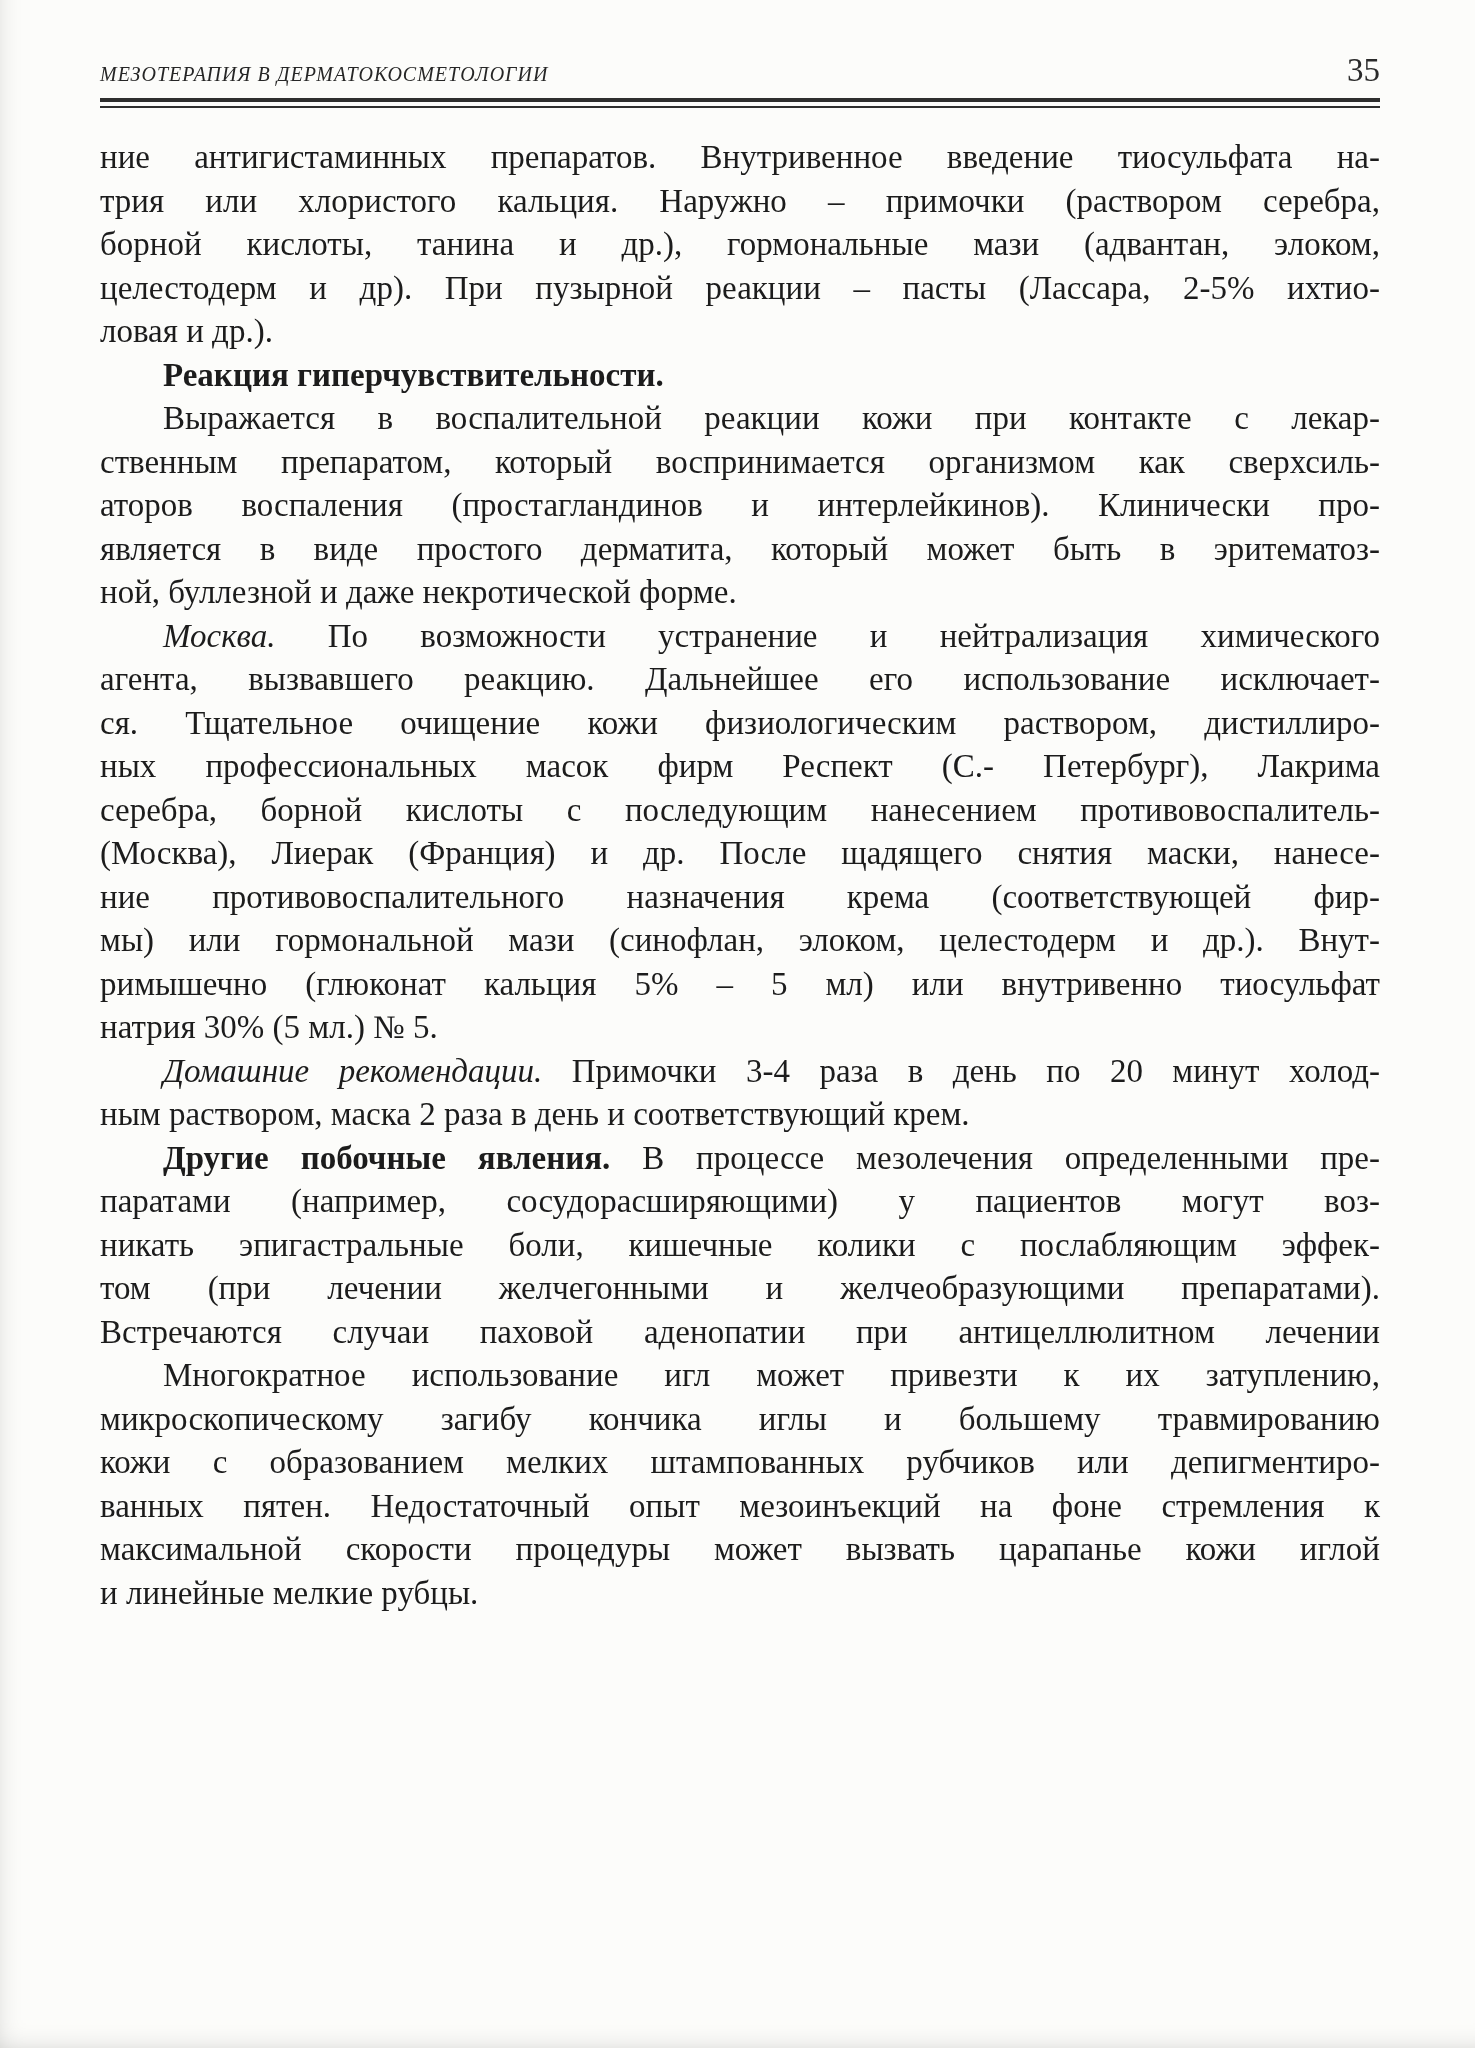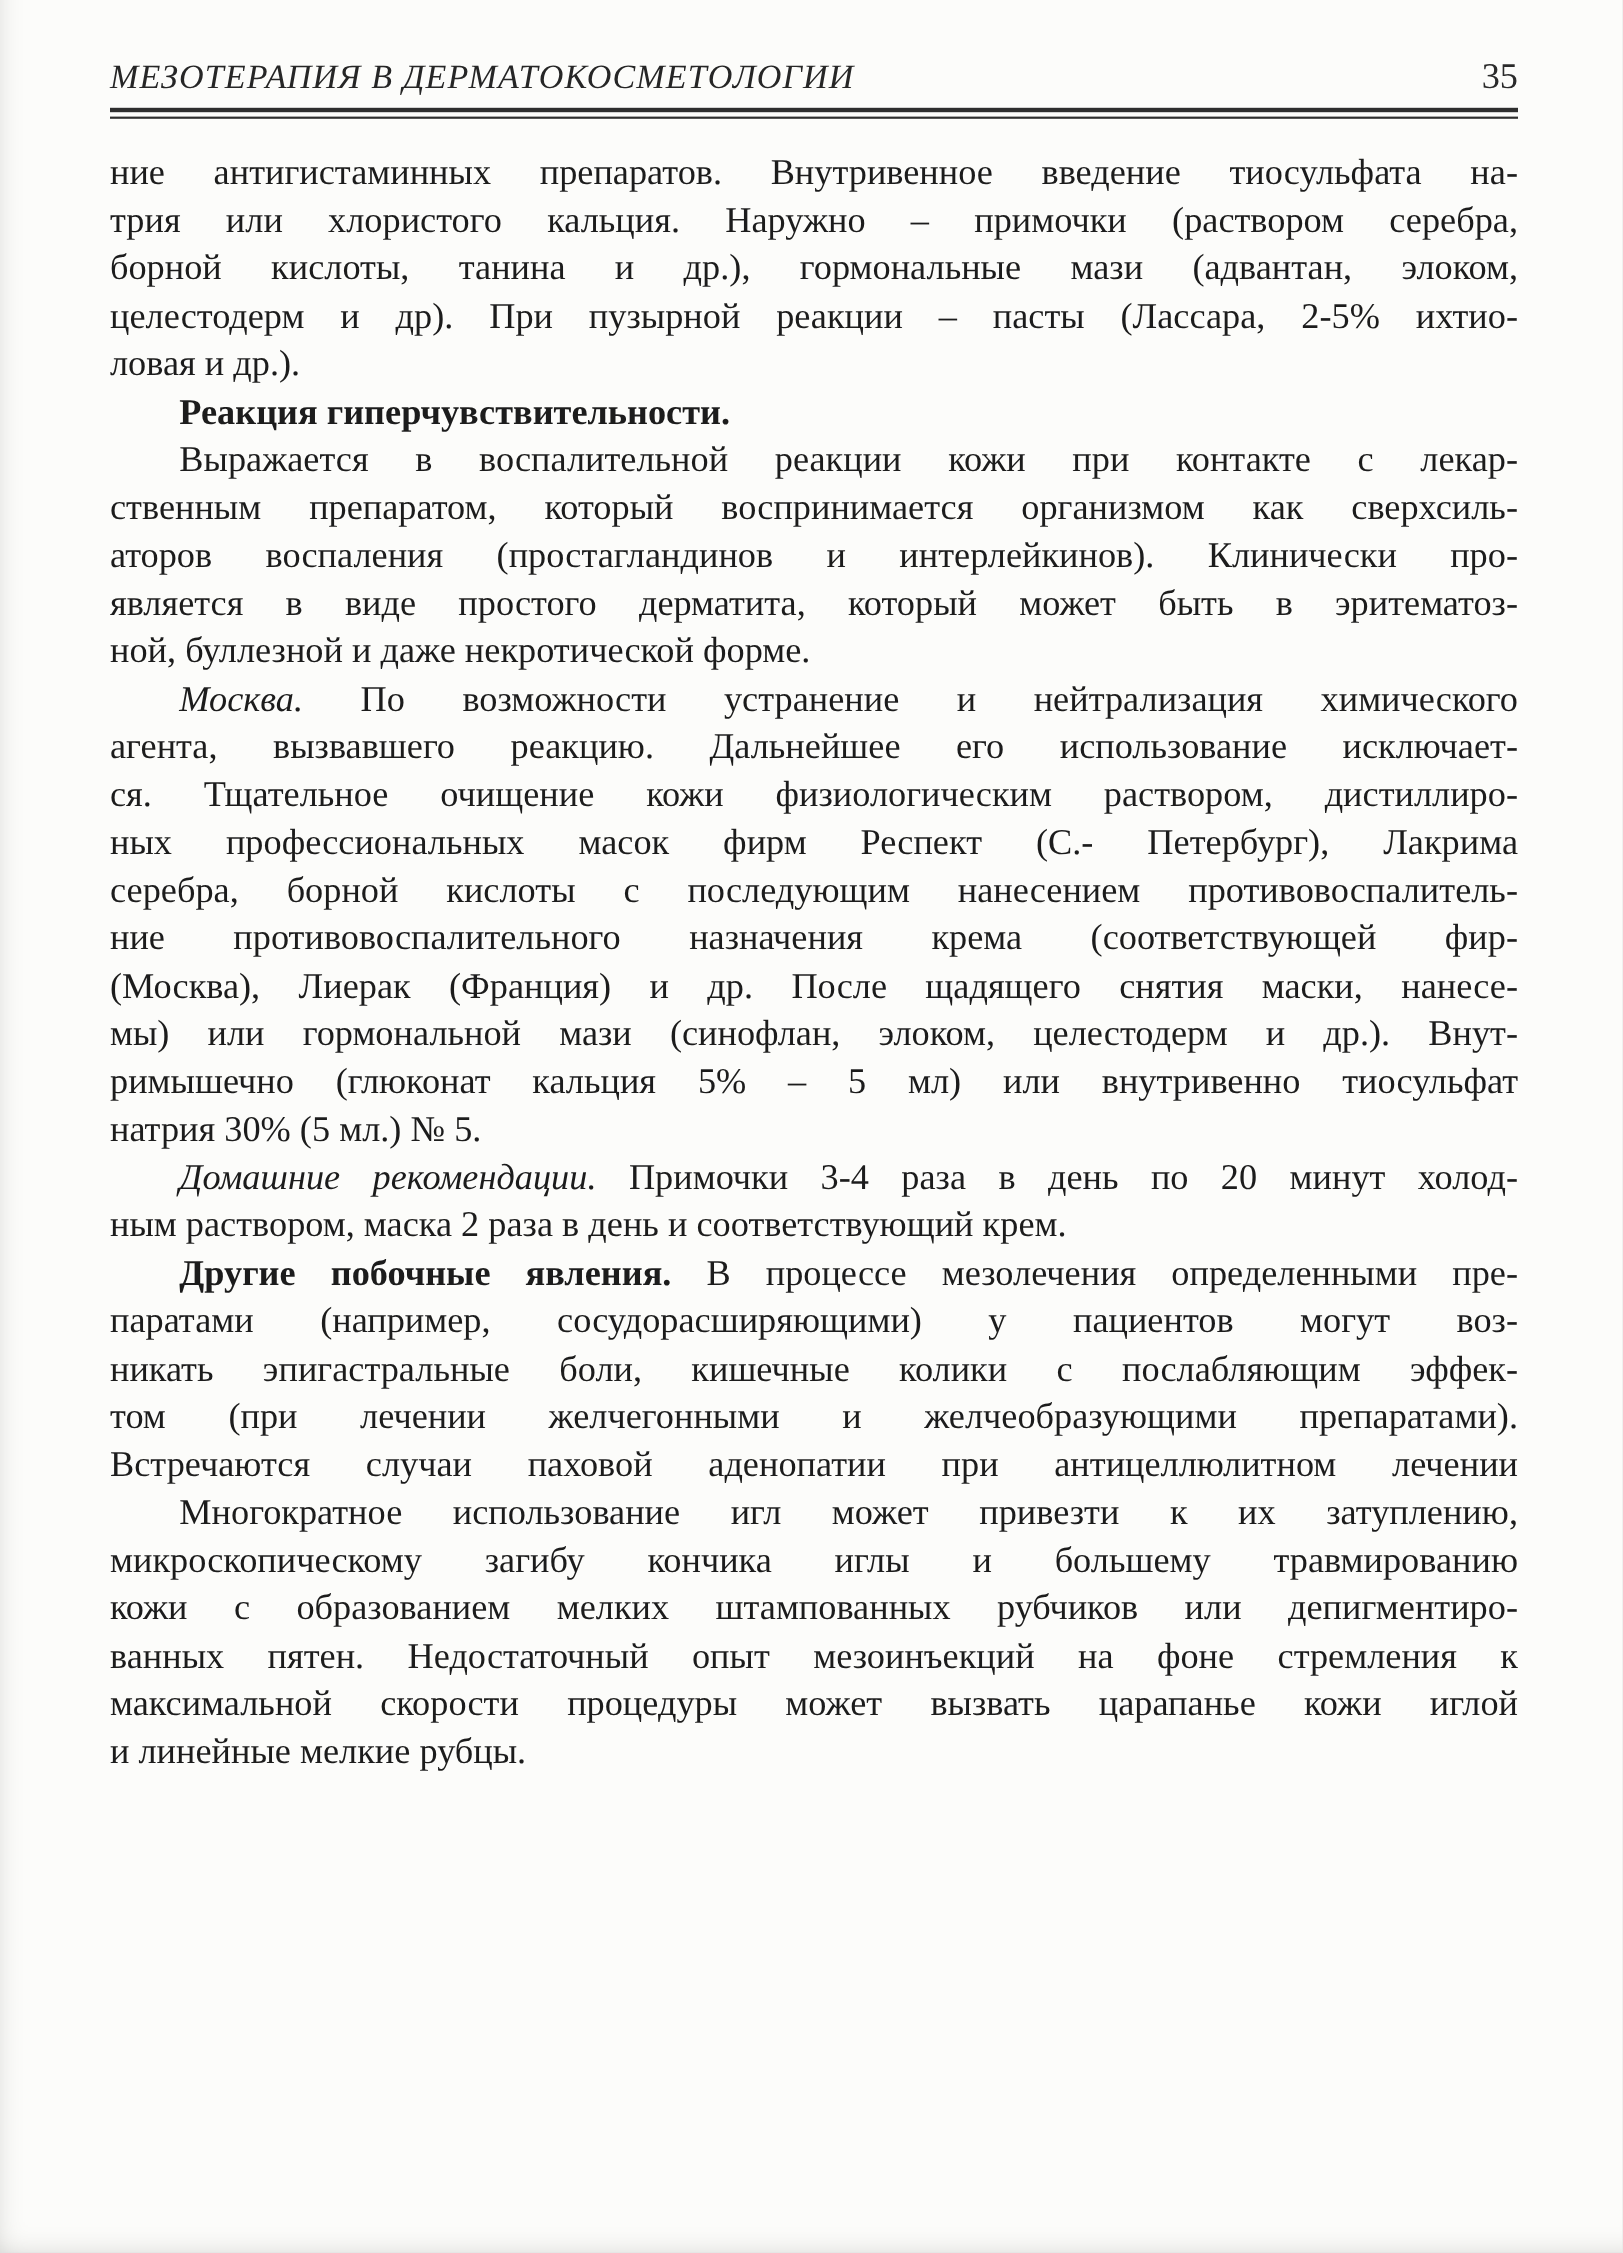--- a/index.html
+++ b/index.html
@@ -19,21 +19,21 @@
     color: #1c1c1c;
     box-shadow: inset 12px -14px 30px -22px rgba(0,0,0,0.25);
   }
   .running-header {
     display: flex;
     justify-content: space-between;
     align-items: baseline;
   }
   .header-title {
     font-style: italic;
-    font-size: 31px;
+    font-size: 20px;
     letter-spacing: 1px;
     color: #262626;
     white-space: nowrap;
   }
   .page-number {
     font-size: 33px;
     color: #2a2a2a;
   }
   .header-rule {
     margin-top: 9px;
@@ -88,22 +88,22 @@
         <div class="line"><span class="seg-normal">аторов воспаления (простагландинов и интерлейкинов). Клинически про-</span></div>
         <div class="line"><span class="seg-normal">является в виде простого дерматита, который может быть в эритематоз-</span></div>
         <div class="line last"><span class="seg-normal">ной, буллезной и даже некротической форме.</span></div>
       </div>
       <div class="paragraph">
         <div class="line indent"><span class="seg-italic">Москва.</span><span class="seg-normal"> По возможности устранение и нейтрализация химического</span></div>
         <div class="line"><span class="seg-normal">агента, вызвавшего реакцию. Дальнейшее его использование исключает-</span></div>
         <div class="line"><span class="seg-normal">ся. Тщательное очищение кожи физиологическим раствором, дистиллиро-</span></div>
         <div class="line"><span class="seg-normal">ных профессиональных масок фирм Респект (С.- Петербург), Лакрима</span></div>
         <div class="line"><span class="seg-normal">серебра, борной кислоты с последующим нанесением противовоспалитель-</span></div>
+        <div class="line"><span class="seg-normal">(Москва), Лиерак (Франция) и др. После щадящего снятия маски, нанесе-</span></div>
         <div class="line"><span class="seg-normal">ние противовоспалительного назначения крема (соответствующей фир-</span></div>
-        <div class="line"><span class="seg-normal">(Москва), Лиерак (Франция) и др. После щадящего снятия маски, нанесе-</span></div>
         <div class="line"><span class="seg-normal">мы) или гормональной мази (синофлан, элоком, целестодерм и др.). Внут-</span></div>
         <div class="line"><span class="seg-normal">римышечно (глюконат кальция 5% – 5 мл) или внутривенно тиосульфат</span></div>
         <div class="line last"><span class="seg-normal">натрия 30% (5 мл.) № 5.</span></div>
       </div>
       <div class="paragraph">
         <div class="line indent"><span class="seg-italic">Домашние рекомендации.</span><span class="seg-normal"> Примочки 3-4 раза в день по 20 минут холод-</span></div>
         <div class="line last"><span class="seg-normal">ным раствором, маска 2 раза в день и соответствующий крем.</span></div>
       </div>
       <div class="paragraph">
         <div class="line indent"><span class="seg-bold">Другие побочные явления.</span><span class="seg-normal"> В процессе мезолечения определенными пре-</span></div>

